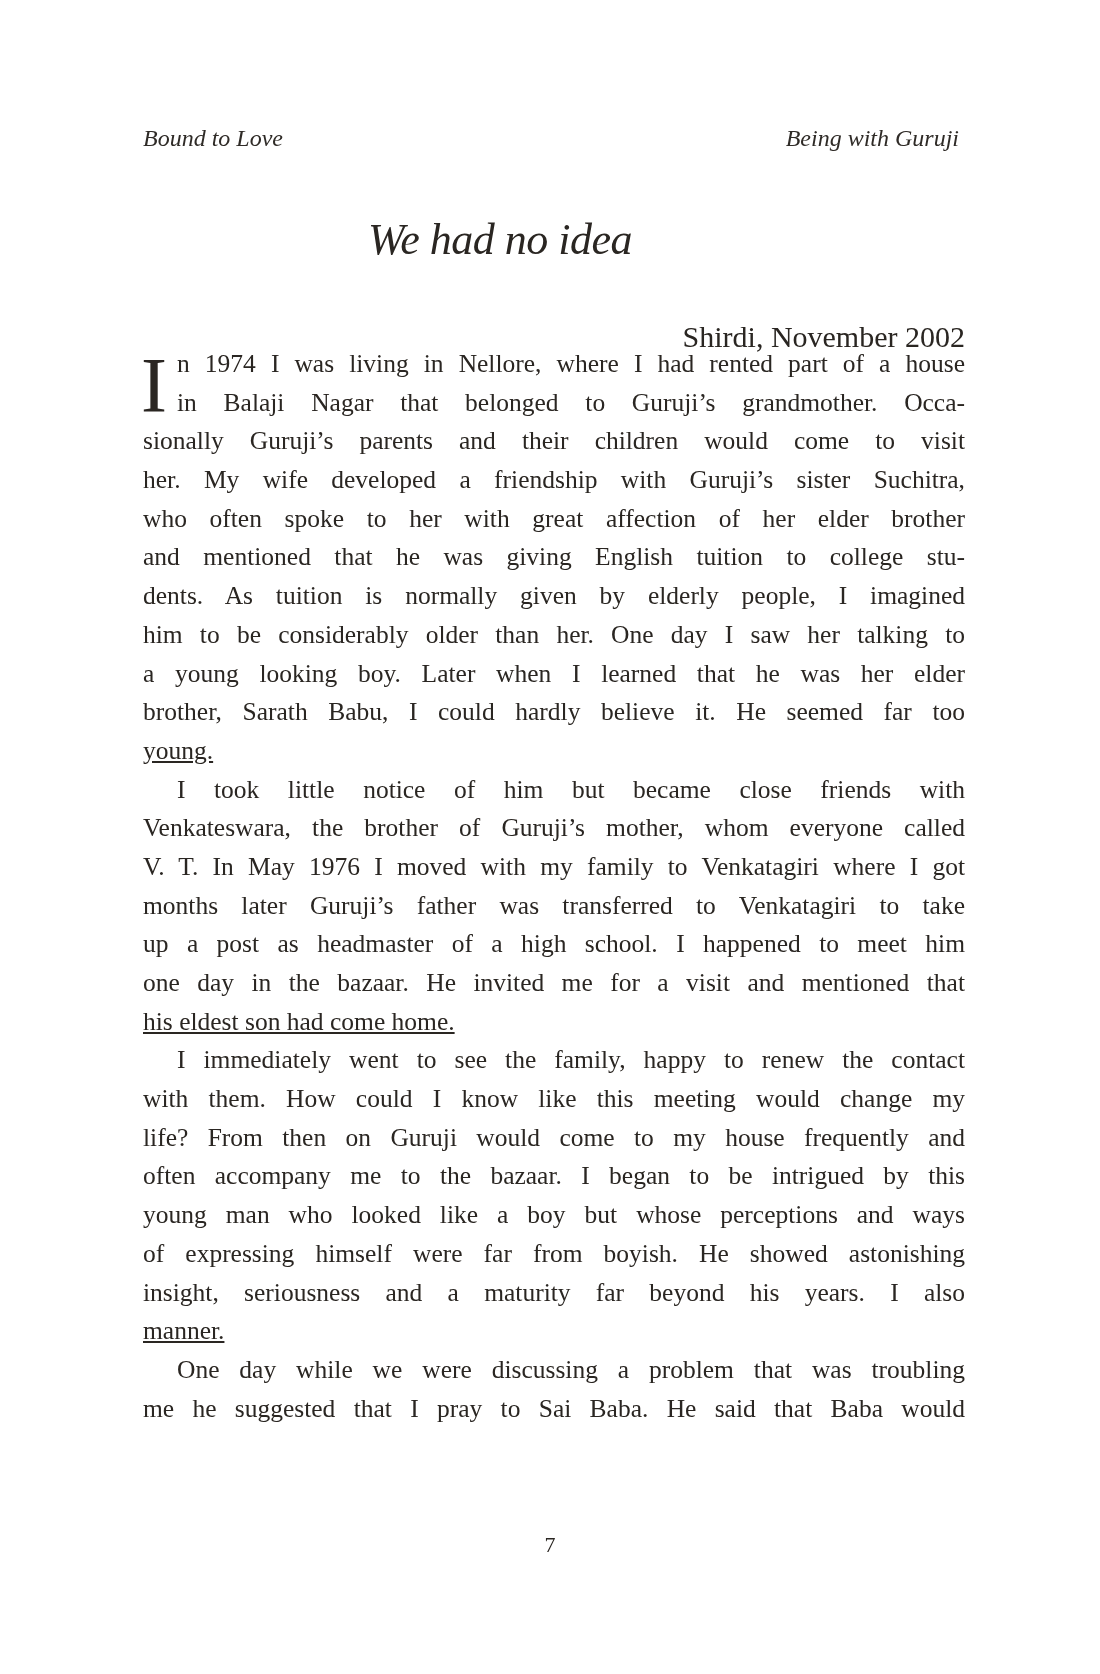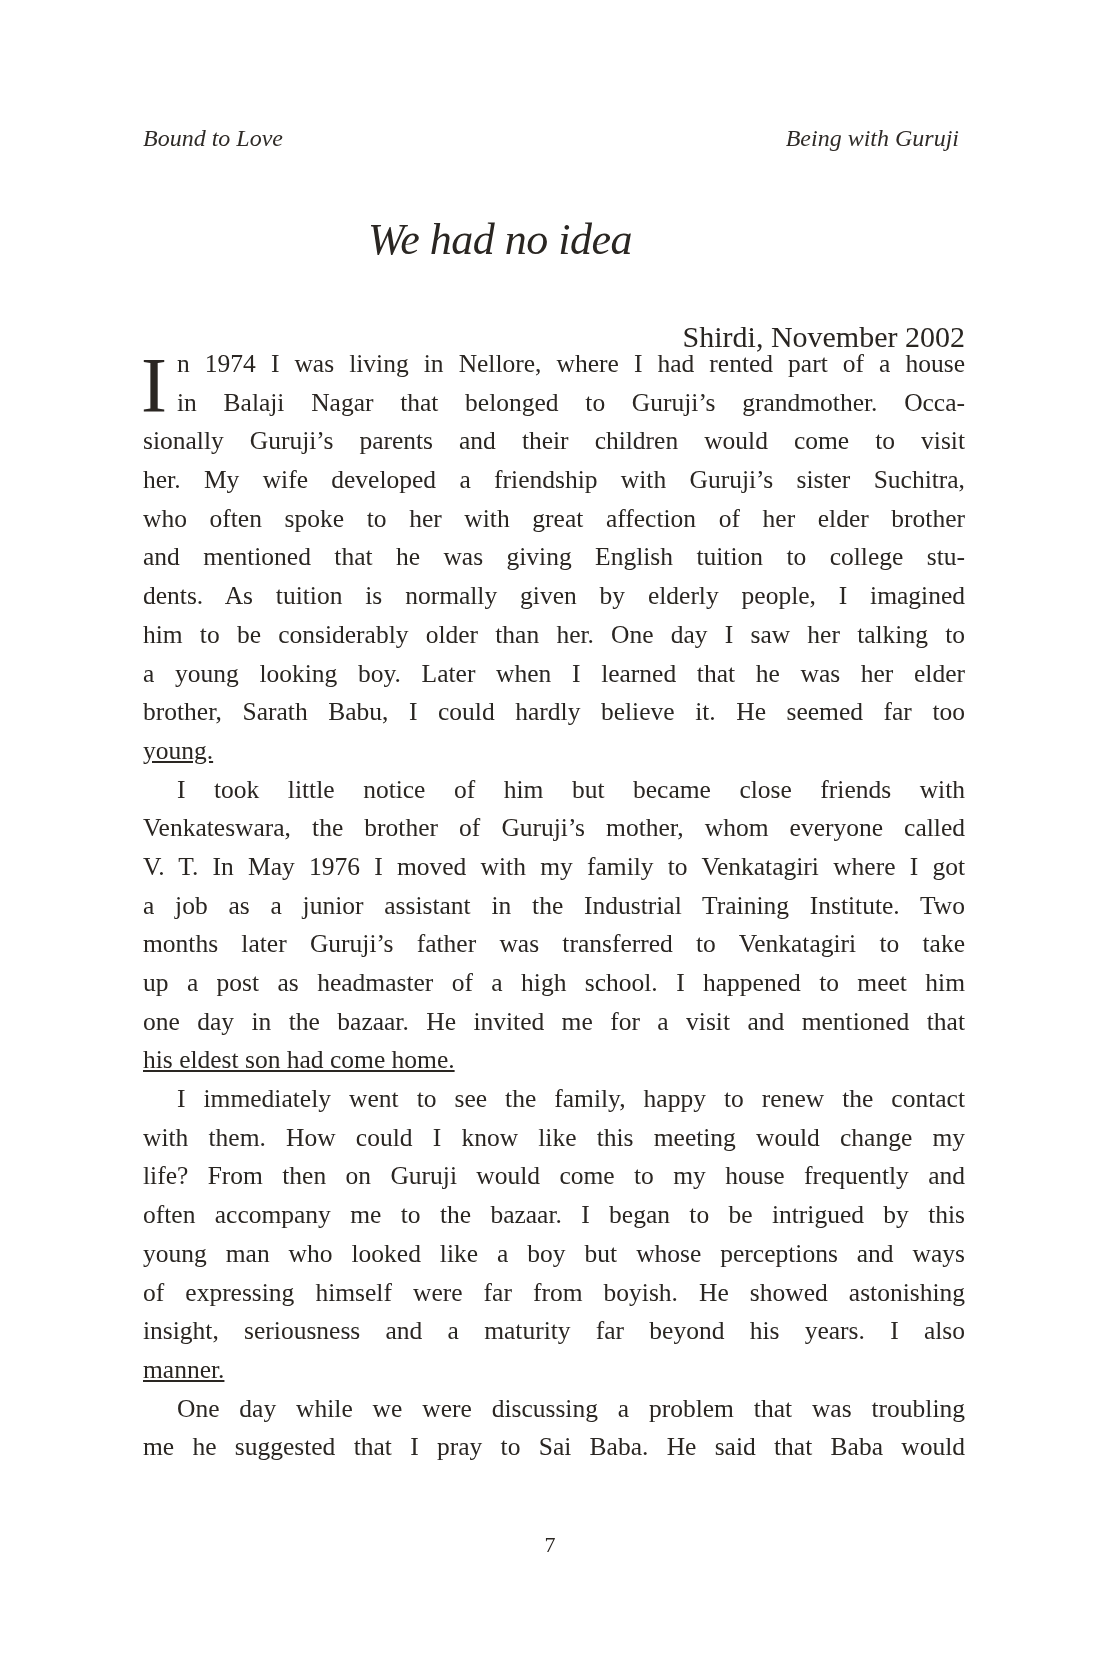--- a/index.html
+++ b/index.html
@@ -108,21 +108,20 @@
   <div class="line">who often spoke to her with great affection of her elder brother</div>
   <div class="line">and mentioned that he was giving English tuition to college stu-</div>
   <div class="line">dents. As tuition is normally given by elderly people, I imagined</div>
   <div class="line">him to be considerably older than her. One day I saw her talking to</div>
   <div class="line">a young looking boy. Later when I learned that he was her elder</div>
   <div class="line">brother, Sarath Babu, I could hardly believe it. He seemed far too</div>
   <div class="line last">young.</div>
   <div class="line indent">I took little notice of him but became close friends with</div>
   <div class="line">Venkateswara, the brother of Guruji’s mother, whom everyone called</div>
   <div class="line">V. T. In May 1976 I moved with my family to Venkatagiri where I got</div>
-  <div class="line">a job as a junior assistant in the Industrial Training Institute. Two</div>
   <div class="line">months later Guruji’s father was transferred to Venkatagiri to take</div>
   <div class="line">up a post as headmaster of a high school. I happened to meet him</div>
   <div class="line">one day in the bazaar. He invited me for a visit and mentioned that</div>
   <div class="line last">his eldest son had come home.</div>
   <div class="line indent">I immediately went to see the family, happy to renew the contact</div>
   <div class="line">with them. How could I know like this meeting would change my</div>
   <div class="line">life? From then on Guruji would come to my house frequently and</div>
   <div class="line">often accompany me to the bazaar. I began to be intrigued by this</div>
   <div class="line">young man who looked like a boy but whose perceptions and ways</div>
   <div class="line">of expressing himself were far from boyish. He showed astonishing</div>

